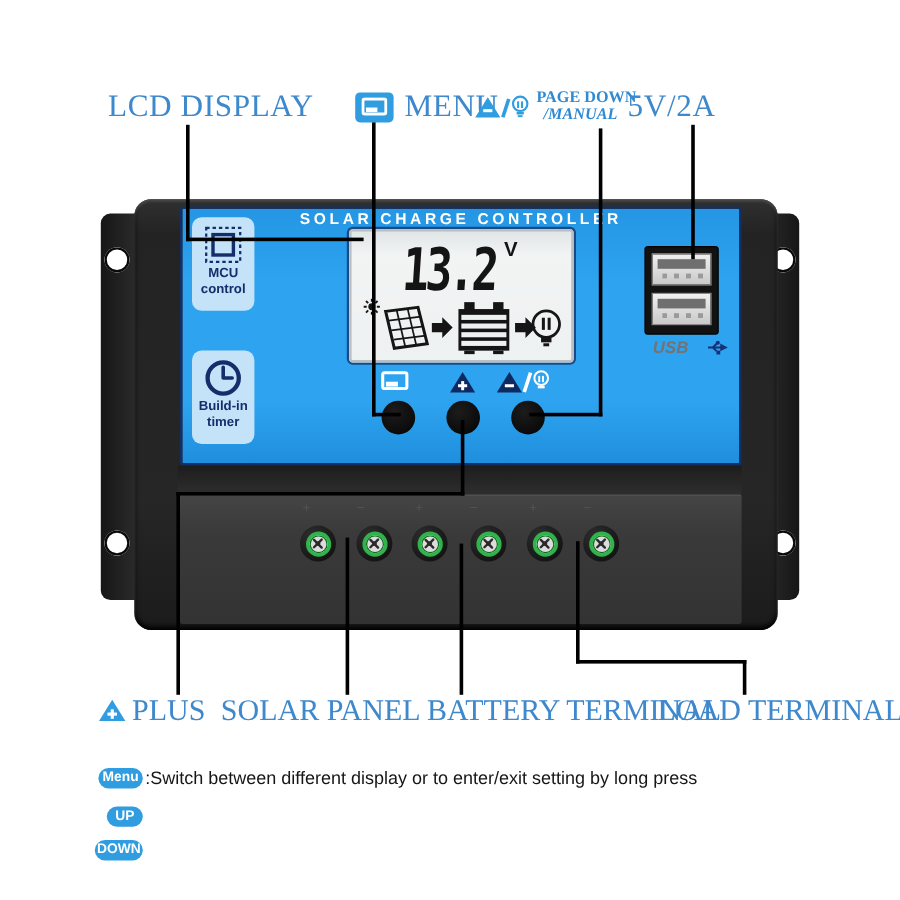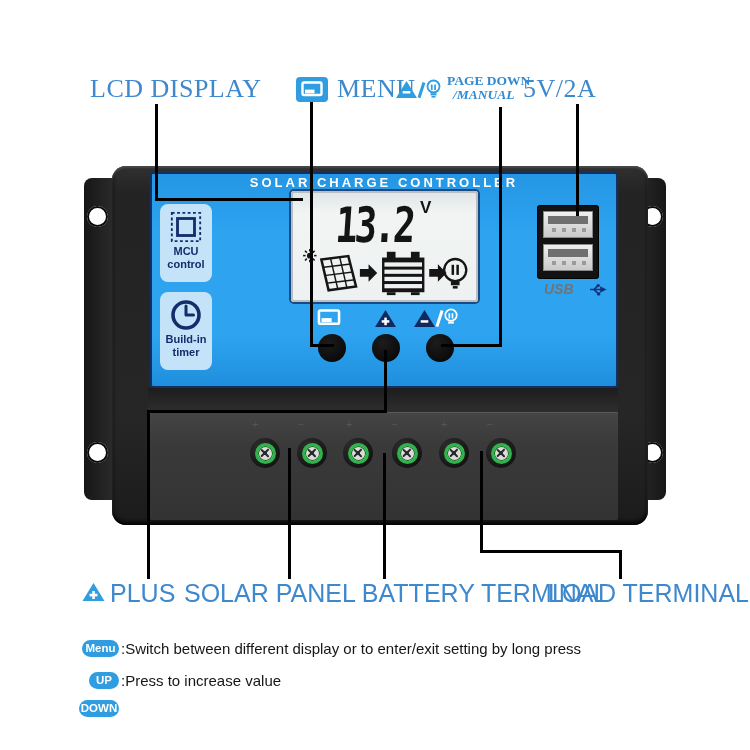--- a/index.html
+++ b/index.html
@@ -3,21 +3,21 @@
 <meta charset="utf-8">
 <style>
   html,body{margin:0;padding:0;background:#fff;}
   .stage{position:relative;width:750px;height:750px;background:#ffffff;overflow:hidden;
          font-family:"Liberation Sans",sans-serif;}
   .abs{position:absolute;}
 
   
   .toplbl{position:absolute;font-family:"Liberation Serif",serif;color:#3e88cd;
           font-size:26px;white-space:nowrap;letter-spacing:.5px;}
-  .botlbl{position:absolute;font-family:Liberation Sans, sans-serif;color:#3e88cd;
+  .botlbl{position:absolute;font-family:Liberation Serif, serif;color:#3e88cd;
           font-size:25px;white-space:nowrap;}
   .pd-text{position:absolute;font-family:"Liberation Serif",serif;color:#2f8ad2;
            font-weight:bold;font-size:13.5px;line-height:14px;white-space:nowrap;}
 
   
   .cl{position:absolute;background:#000;z-index:60;}
 
   
   .flange{position:absolute;width:30px;height:322px;top:178px;background:linear-gradient(90deg,#161616,#2b2b2b);z-index:5;}
   .flange.l{left:84px;border-radius:8px 0 0 8px;}
@@ -141,21 +141,21 @@
   </div>
   <div class="flange r">
     <div class="hole" style="left:6px;top:28px;"></div>
     <div class="hole" style="left:6px;top:264px;"></div>
   </div>
 
   <div class="body"></div>
   <div class="panel"></div>
   <div class="hdr">SOLAR CHARGE CONTROLLER</div>
 
-  <div class="badge" style="left:160px;top:204px;">
+  <div class="badge" style="left:160px;top:181px;">
     <svg width="34" height="36" viewBox="0 0 36 36">
       <rect x="3" y="3" width="30" height="30" fill="none" stroke="#132e6b" stroke-width="2" stroke-dasharray="3 2.6"></rect>
       <rect x="9" y="9" width="18" height="18" fill="none" stroke="#132e6b" stroke-width="3"></rect>
     </svg>
     <div class="bl">MCU</div>
     <div class="bl">control</div>
   </div>
   <div class="badge" style="left:160px;top:292px;">
     <svg width="36" height="36" viewBox="0 0 36 36">
       <circle cx="18" cy="18" r="13" fill="none" stroke="#132e6b" stroke-width="3.6"></circle>
@@ -319,16 +319,15 @@
     <rect x="9.8" y="8.6" width="2.5" height="7.6" fill="#fff"></rect>
     <rect x="7.2" y="11.2" width="7.6" height="2.5" fill="#fff"></rect>
   </svg>
   <div class="botlbl" style="left:110px;top:579px;">PLUS</div>
   <div class="botlbl" style="left:184px;top:579px;">SOLAR PANEL BATTERY TERMINAL</div>
   <div class="botlbl" style="left:548px;top:579px;">LOAD TERMINAL</div>
 
   <div class="pill" style="left:82px;top:640px;width:37px;">Menu</div>
   <div class="note" style="left:121px;top:640px;">:Switch between different display or to enter/exit setting by long press</div>
   <div class="pill" style="left:89px;top:672px;width:30px;">UP</div>
-  <div class="note" style="left:121px;top:672px;">:Press to increase value</div>
   <div class="pill" style="left:79px;top:700px;width:40px;">DOWN</div>
 
 </div>
 
 </body></html>

